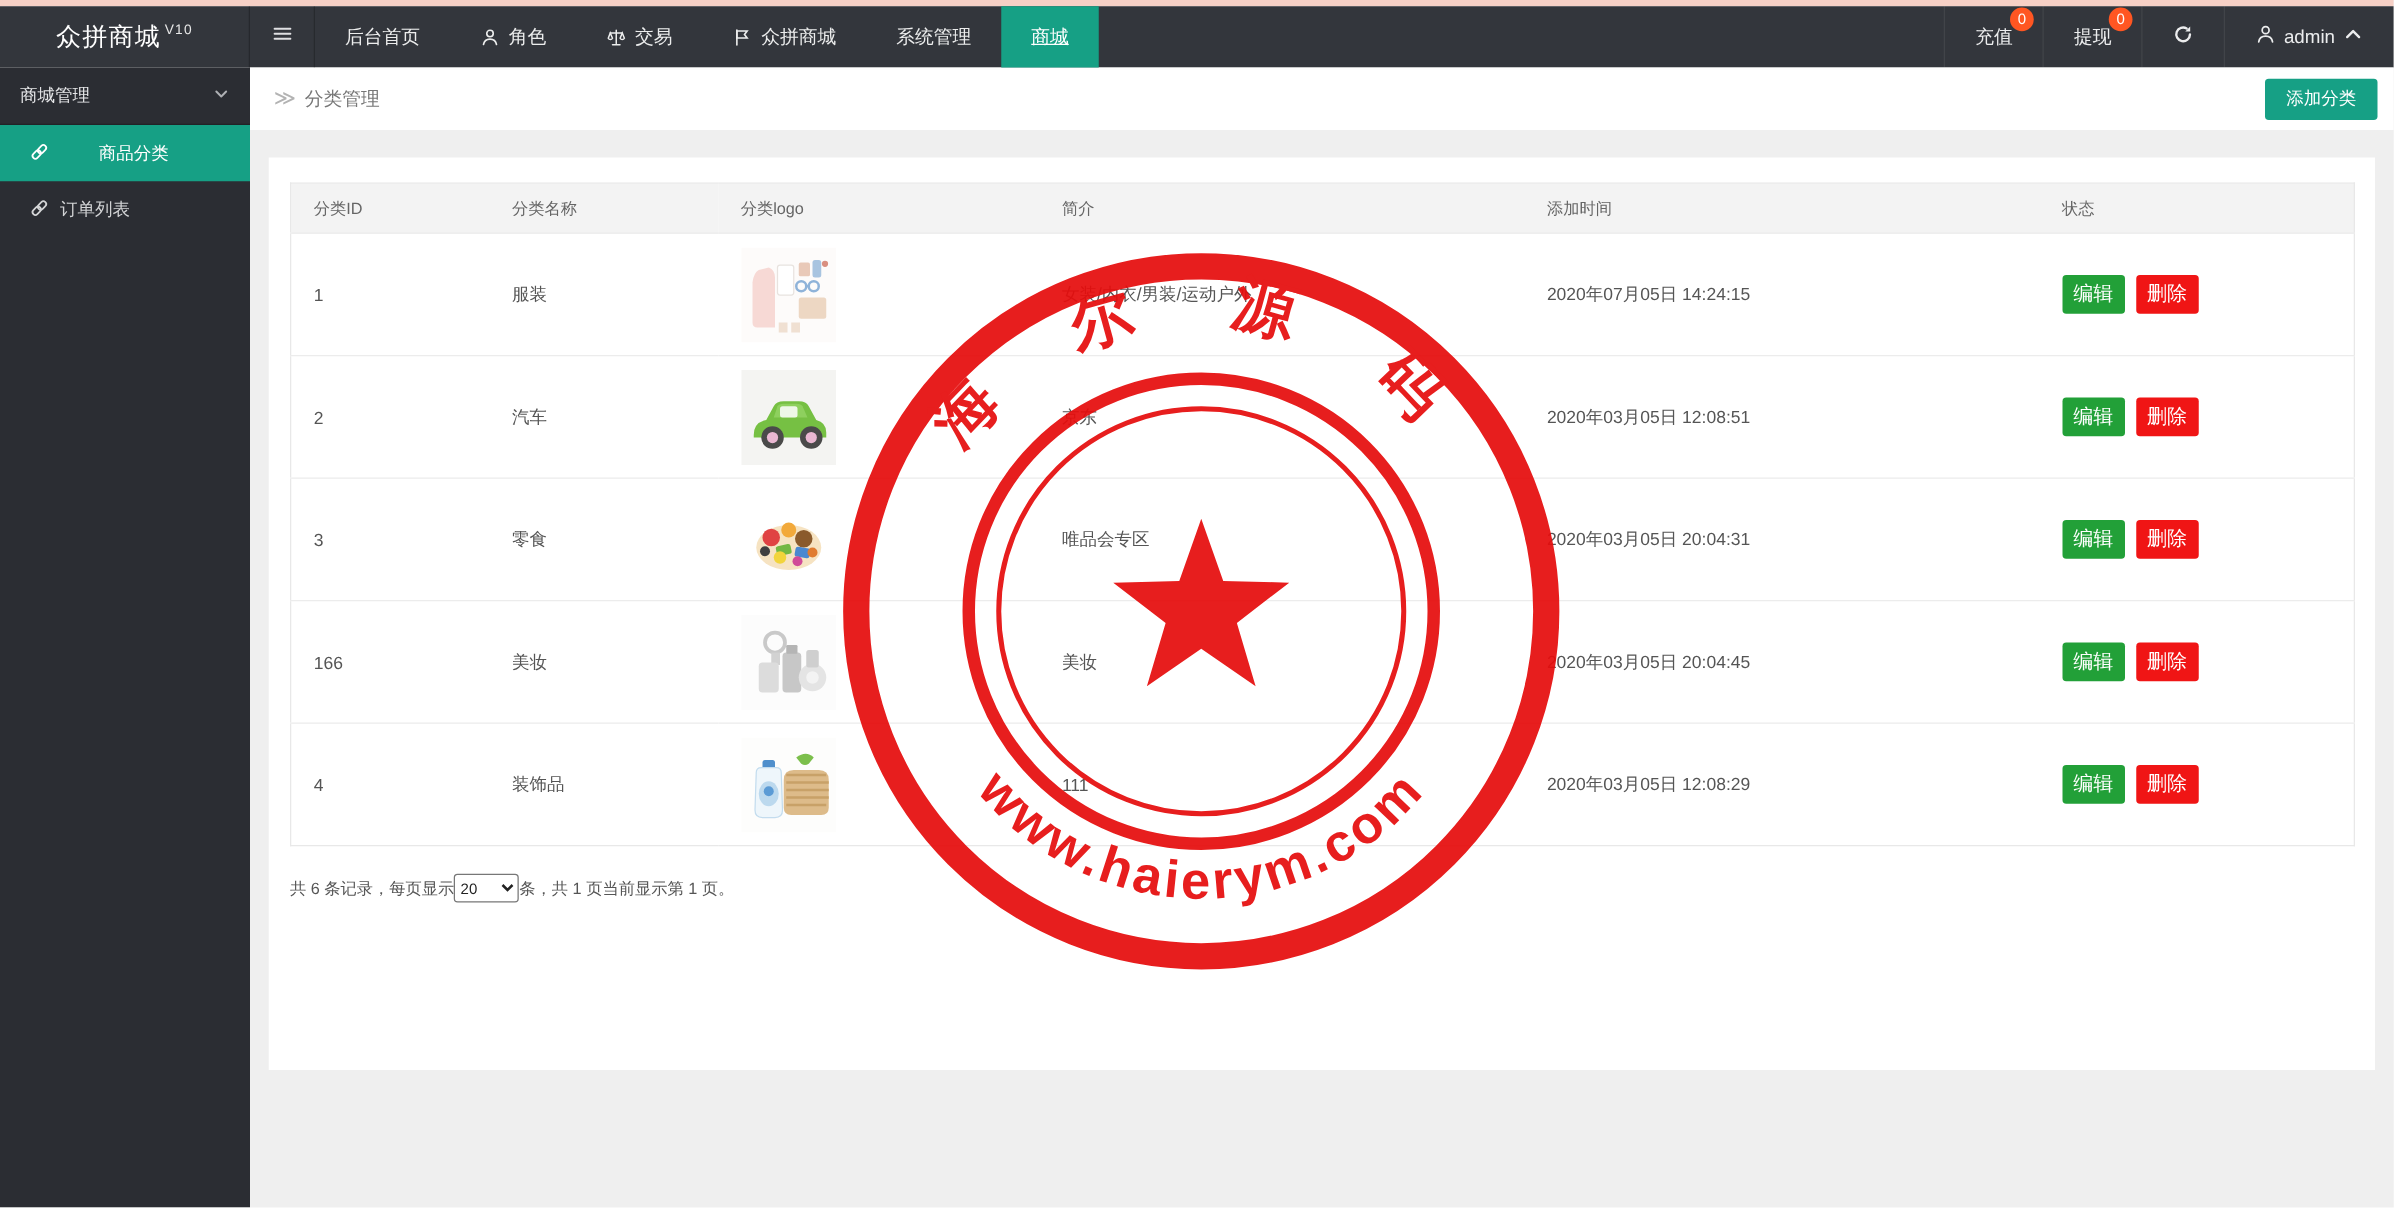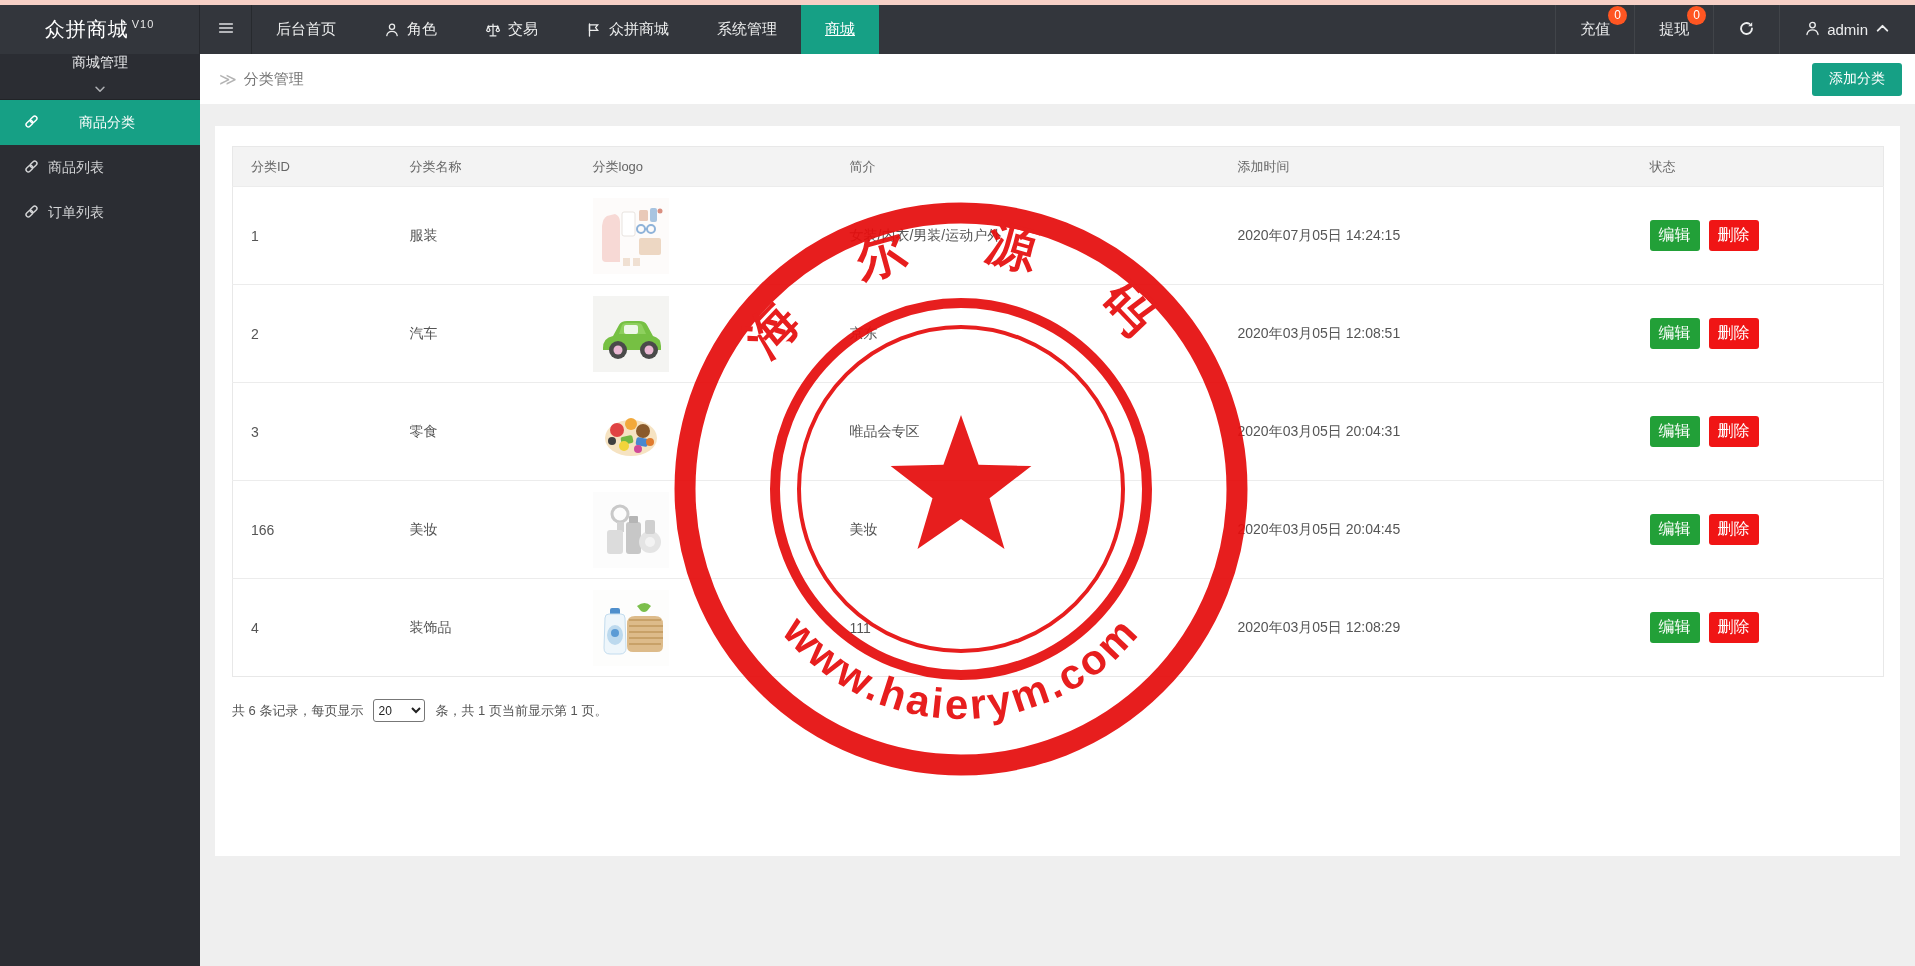--- a/index.html
+++ b/index.html
@@ -29,21 +29,21 @@
   .nav-icon svg{ width:16px; height:16px; display:block; }
   .nav-right{ margin-left:auto; display:flex; align-items:stretch; }
   .nav-right-item{ position:relative; display:flex; align-items:center; gap:6px;
     padding:0 24px; font-size:15px; border-left:1px solid rgba(255,255,255,.07); cursor:pointer; }
   .badge{ position:absolute; top:1px; right:7px; min-width:19px; height:19px; border-radius:50%;
     background:var(--badge); color:#fff; font-size:12px; line-height:19px; text-align:center; }
   .nav-right-item svg{ width:17px; height:17px; }
   
   .sidebar{ position:absolute; left:0; top:54px; bottom:0; width:200px; background:var(--side); }
   .sidebar-section{ height:46px; display:flex; align-items:center; justify-content:space-between;
-    padding:0 16px; color:#e6e7e9; font-size:14px; border-bottom:1px solid #212327; cursor:pointer;flex-direction:column; }
+    padding:0 16px; color:#e6e7e9; font-size:14px; border-bottom:1px solid #212327; cursor:pointer; }
   .sidebar-section svg{ width:14px; height:14px; color:#aeb0b4; }
   .side-item{ height:45px; display:flex; align-items:center; gap:9px; padding-left:24px;
     color:#d3d4d6; font-size:14px; cursor:pointer; }
   .side-item.active{ background:var(--accent); color:#fff;gap:40px; }
   .side-item svg{ width:15px; height:15px; }
   
   .main{ margin-left:200px; }
   .breadcrumb-bar{ height:50px; background:#fff; display:flex; align-items:center;
     padding:0 13px 0 19px; }
   .crumb-arrow{ color:#b3b3b3; font-size:17px; margin-right:7px; }
@@ -56,21 +56,21 @@
   .cat-table thead th{ background:#f3f3f3; height:40px; font-weight:normal; text-align:left;
     padding-left:18px; font-size:13px; color:#666; }
   .cat-table tbody td{ border-top:1px solid #ececec; height:98px; padding-left:18px;
     font-size:14px; color:#555; vertical-align:middle; }
   .logo-box{ width:76px; height:76px; display:flex; align-items:center; justify-content:center; }
   .logo-box svg{ width:76px; height:76px; display:block; }
   .btn{ border:none; color:#fff; font-size:16px; padding:5px 9px; border-radius:3px;
     cursor:pointer; margin-right:9px; font-family:inherit; }
   .btn.edit{ background:var(--edit); }
   .btn.del{ background:var(--del); }
-  .pager{ margin-top:22px; display:flex; align-items:center; gap:10px; font-size:13px; color:#555; }
+  .pager{ margin-top:22px; display:flex; align-items:center; gap:0; font-size:13px; color:#555; }
   .pager select{ height:23px; min-width:52px; border:1px solid #777; border-radius:3px;
     font-size:12px; font-family:inherit; color:#222; background:#fff; }
   
   .stamp{ position:absolute; left:641px; top:169px; width:640px; height:640px;
     color:var(--stamp); opacity:.93; filter:blur(.4px); z-index:60; pointer-events:none; }
   .stamp svg{ width:100%; height:100%; }
 </style>
 </head>
 <body>
 
@@ -161,29 +161,20 @@
   </div>
   <div id="sidebar-items">
       <div class="side-item active">
         <span><svg viewBox="0 0 16 16" fill="none" stroke="currentColor" stroke-width="1.5">
             <g transform="rotate(-45 8 8)">
               <rect x="0.8" y="5.6" width="8" height="4.8" rx="2.4"></rect>
               <rect x="7.2" y="5.6" width="8" height="4.8" rx="2.4"></rect>
             </g>
           </svg></span>
         <span>商品分类</span>
-      </div>
-      <div class="side-item">
-        <span><svg viewBox="0 0 16 16" fill="none" stroke="currentColor" stroke-width="1.5">
-            <g transform="rotate(-45 8 8)">
-              <rect x="0.8" y="5.6" width="8" height="4.8" rx="2.4"></rect>
-              <rect x="7.2" y="5.6" width="8" height="4.8" rx="2.4"></rect>
-            </g>
-          </svg></span>
-        <span>商品列表</span>
       </div>
       <div class="side-item">
         <span><svg viewBox="0 0 16 16" fill="none" stroke="currentColor" stroke-width="1.5">
             <g transform="rotate(-45 8 8)">
               <rect x="0.8" y="5.6" width="8" height="4.8" rx="2.4"></rect>
               <rect x="7.2" y="5.6" width="8" height="4.8" rx="2.4"></rect>
             </g>
           </svg></span>
         <span>订单列表</span>
       </div>

